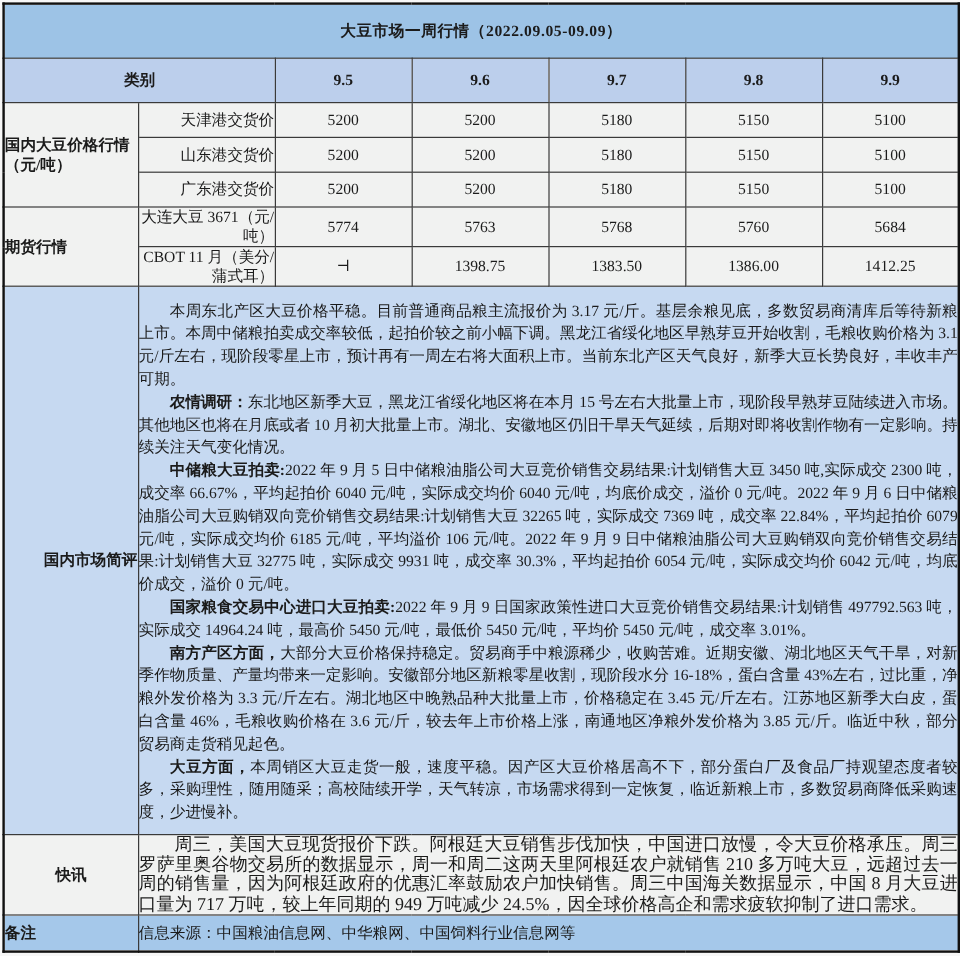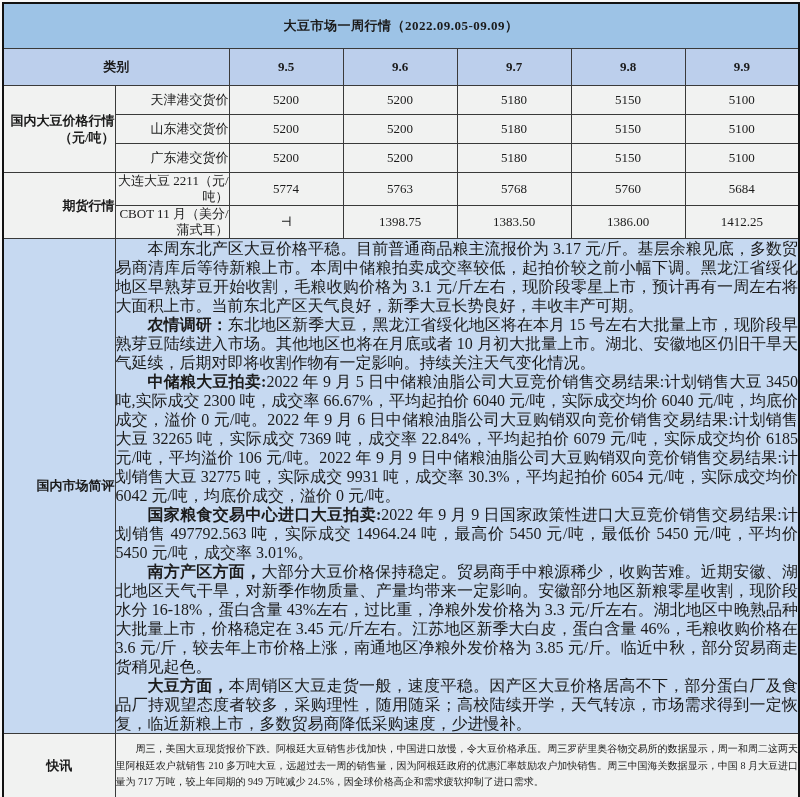--- a/index.html
+++ b/index.html
@@ -48,21 +48,21 @@
   }
   td.head-cell{
     height:36px;
     background:var(--header-bg);
     text-align:center;
     font-weight:bold;
     font-size:15px;
   }
   td.group-label{
     background:var(--cell-bg);
-    text-align:right;
+    text-align:left;
     font-weight:bold;
     font-size:13.5px;
     line-height:17px;
     padding:0 4px;
     margin-left:20px;
   }
   td.sub-label{
     background:var(--cell-bg);
     text-align:right;
     font-size:13.5px;
@@ -82,39 +82,39 @@
     font-size:13.5px;
   }
   td.review-body{
     background:var(--review-bg);
     vertical-align:top;
     padding:3px 5px 3px 3px;
   }
   .review-text p{
     margin:0;
     text-indent:2em;
-    font-size:16px;
+    font-size:13px;
     line-height:19px;
     text-align:justify;
   }
   .review-text b{font-weight:bold;margin-top:18px;}
   td.news-label{
     background:var(--cell-bg);
     text-align:center;
     font-weight:bold;
     font-size:13.5px;
   }
   td.news-body{
     background:var(--cell-bg);
     vertical-align:top;
     padding:2px 5px 2px 3px;
   }
   td.news-body p{
     margin:0;text-indent:2em;
-    font-size:10px;line-height:16.5px;text-align:justify;
+    font-size:15px;line-height:16.5px;text-align:justify;
   }
   td.remark-label{
     height:29px;
     background:var(--remark-bg);
     font-weight:bold;
     font-size:13.5px;
   }
   td.remark-body{
     background:var(--remark-bg);
     font-size:13.5px;
@@ -172,21 +172,21 @@
       <td class="sub-label">广东港交货价</td>
       <td class="num-cell">5200</td>
       <td class="num-cell">5200</td>
       <td class="num-cell">5180</td>
       <td class="num-cell">5150</td>
       <td class="num-cell">5100</td>
     </tr>
 
     <tr>
       <td class="group-label thick-t" rowspan="2">期货行情</td>
-      <td class="sub-label thick-t">大连大豆 2211（元/吨）</td>
+      <td class="sub-label thick-t">大连大豆 3671（元/吨）</td>
       <td class="num-cell thick-t">5774</td>
       <td class="num-cell thick-t">5763</td>
       <td class="num-cell thick-t">5768</td>
       <td class="num-cell thick-t">5760</td>
       <td class="num-cell thick-t">5684</td>
     </tr>
     <tr>
       <td class="sub-label">CBOT 11 月（美分/蒲式耳）</td>
       <td class="num-cell">⊣</td>
       <td class="num-cell">1398.75</td>

